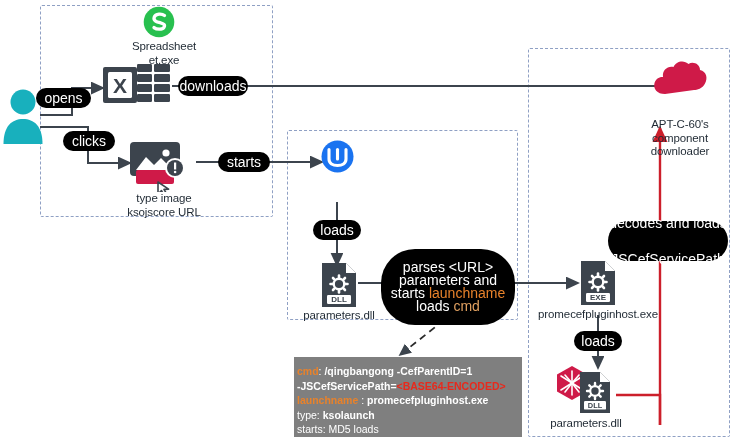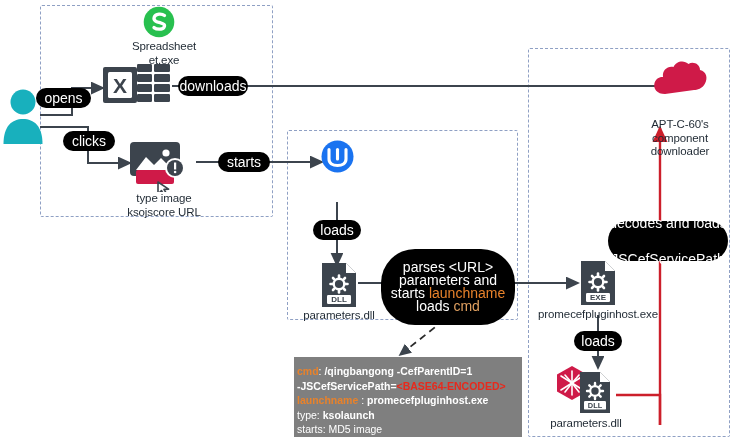--- a/index.html
+++ b/index.html
@@ -261,17 +261,17 @@
     <div>
       <b>-JSCefServicePath=</b><span class="c-red">&lt;BASE64-ENCODED&gt;</span>
     </div>
     <div>
       <span class="c-orange">launchname</span><span> : </span><b>promecefpluginhost.exe</b>
     </div>
     <div>
       <span>type</span><span>: </span><b>ksolaunch</b>
     </div>
     <div>
-      <span>starts</span><span>: </span><span>MD5 image</span>
+      <span>starts</span><span>: </span><span>MD5 loads</span>
     </div>
   </div>
 
 </div>
 
 </body></html>

